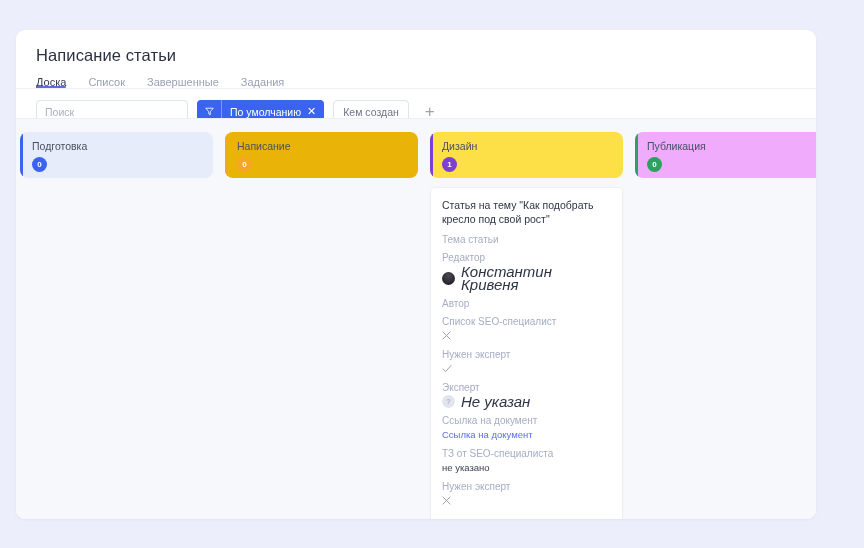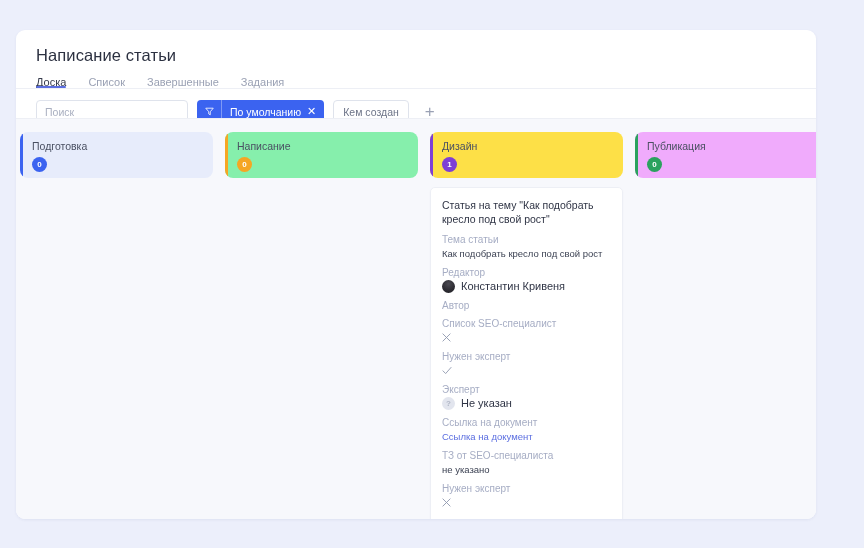--- a/index.html
+++ b/index.html
@@ -146,21 +146,21 @@
   .av-dark {
     background: radial-gradient(circle at 50% 30%, #4b4a52 0%, #2e2d34 55%, #1d1c22 100%);
   }
   .av-light {
     background: radial-gradient(circle at 50% 28%, #e8eef6 0%, #b9c9dd 48%, #8ea6c2 100%);
   }
   .av-ph {
     background: #e2e5ee; display: flex; align-items: center; justify-content: center;
   }
   .av-ph span { font-size: 8px; color: #b0b6c6; line-height: 1; font-weight: 600; }
-  .person-name { font-size: 11px; color: #2f3445; }
+  .person-name { font-size: 15px; color: #2f3445; font-style: italic; }
 
   .mark { height: 13px; display: flex; align-items: center; }
   .mark svg { display: block; }
 </style>
 </head>
 <body>
 
 <div class="page">
   <div class="panel">
 
@@ -196,42 +196,41 @@
         <div class="col">
           <div class="col-head" style="background:#e7ecfb">
             <div class="col-bar" style="background:#3b63f0"></div>
             <div class="col-name">Подготовка</div>
             <div class="col-badge" style="background:#3b63f0">0</div>
           </div>
           <div class="col-body"></div>
         </div>
 
         <div class="col">
-          <div class="col-head" style="background:#86efac">
+          <div class="col-head" style="background:#eab308">
             <div class="col-bar" style="background:#f5a623"></div>
             <div class="col-name">Написание</div>
             <div class="col-badge" style="background:#f5a623">0</div>
           </div>
           <div class="col-body"></div>
         </div>
 
         <div class="col">
           <div class="col-head" style="background:#fde047">
             <div class="col-bar" style="background:#7d3fd6"></div>
             <div class="col-name">Дизайн</div>
             <div class="col-badge" style="background:#7d3fd6">1</div>
           </div>
           <div class="col-body">
 
             <div class="card">
               <div class="card-title">Статья на тему "Как подобрать кресло под свой рост"</div>
 
               <div class="fld">
                 <div class="fld-lbl">Тема статьи</div>
-                <div class="fld-val">Как подобрать кресло под свой рост</div>
               </div>
 
               <div class="fld">
                 <div class="fld-lbl">Редактор</div>
                 <div class="fld-val person">
                   <span class="avatar av-dark"></span>
                   <span class="person-name">Константин Кривеня</span>
                 </div>
               </div>
 

